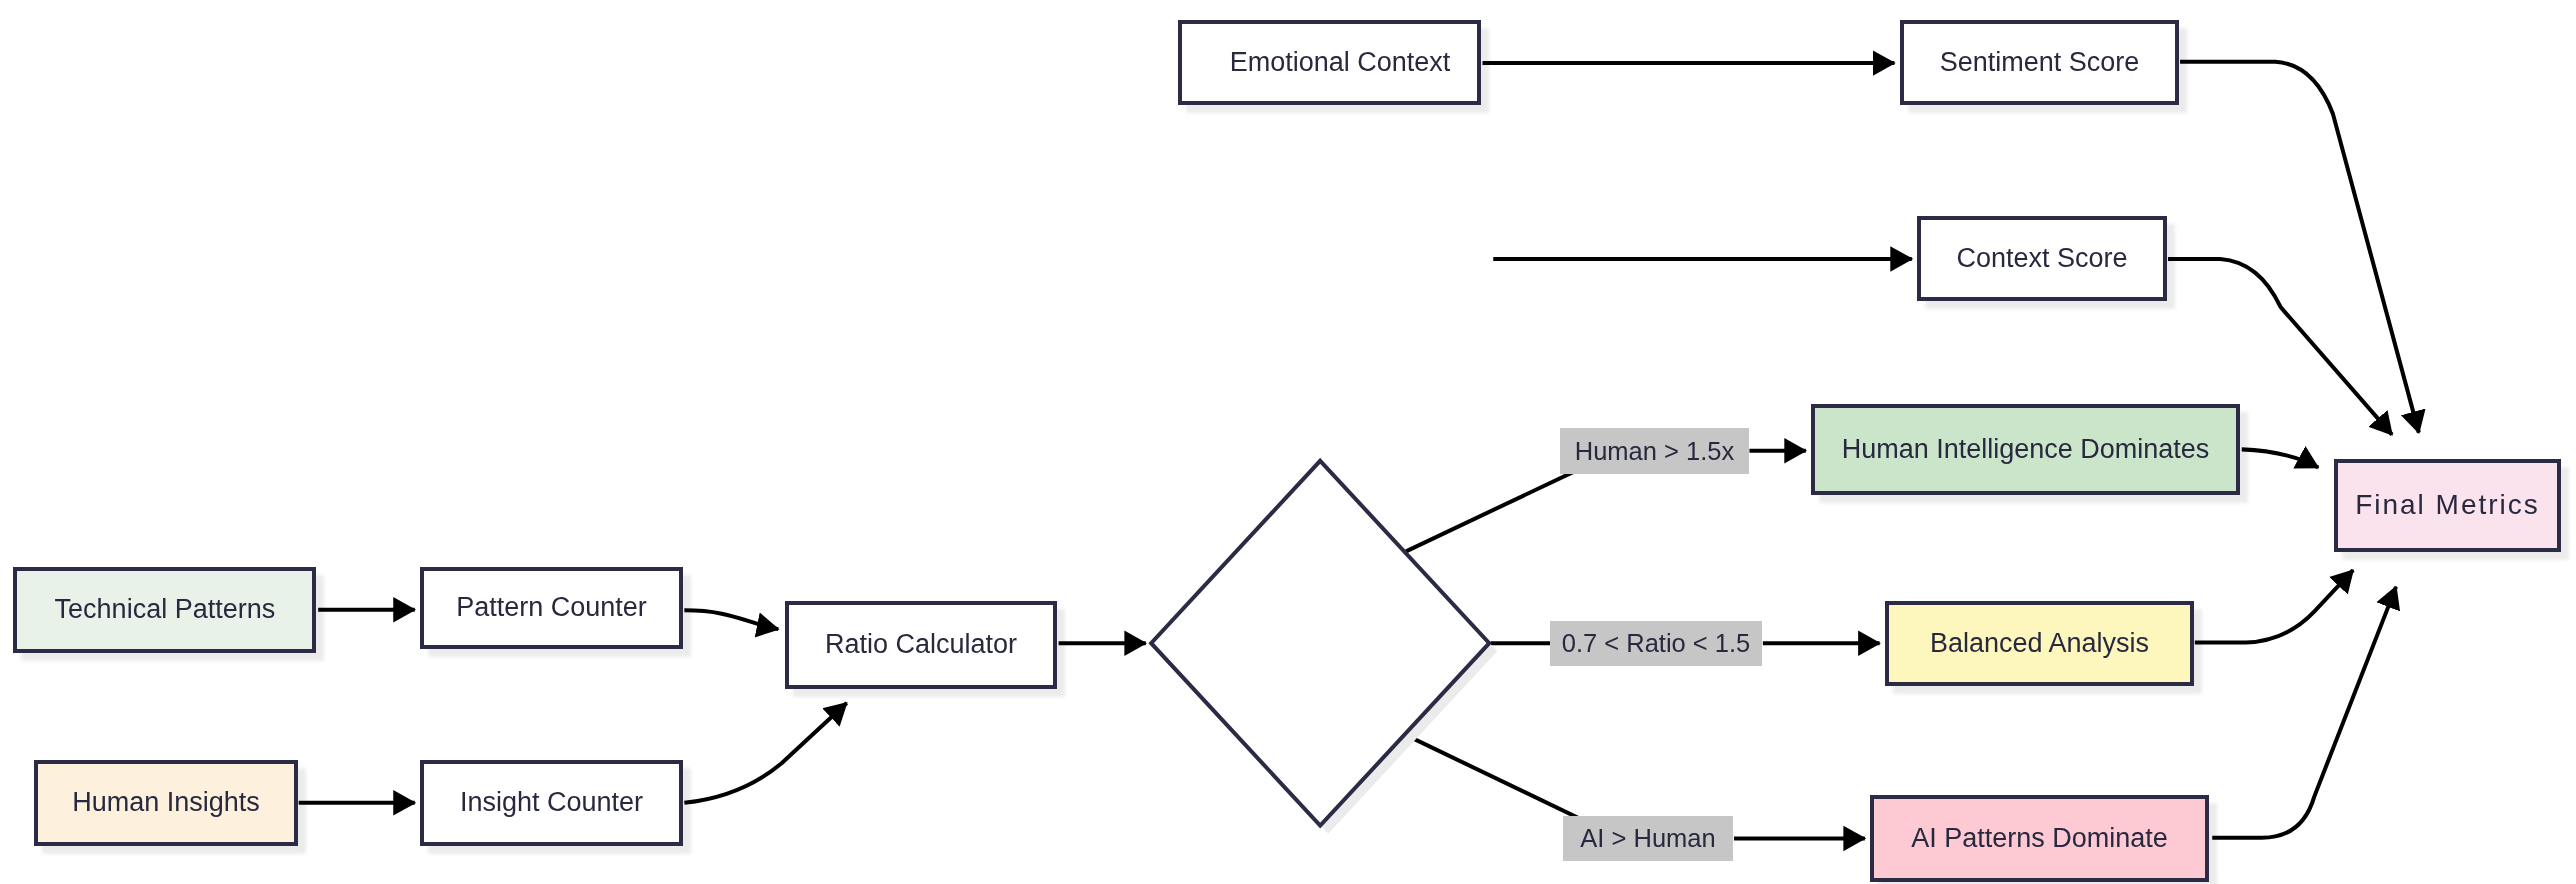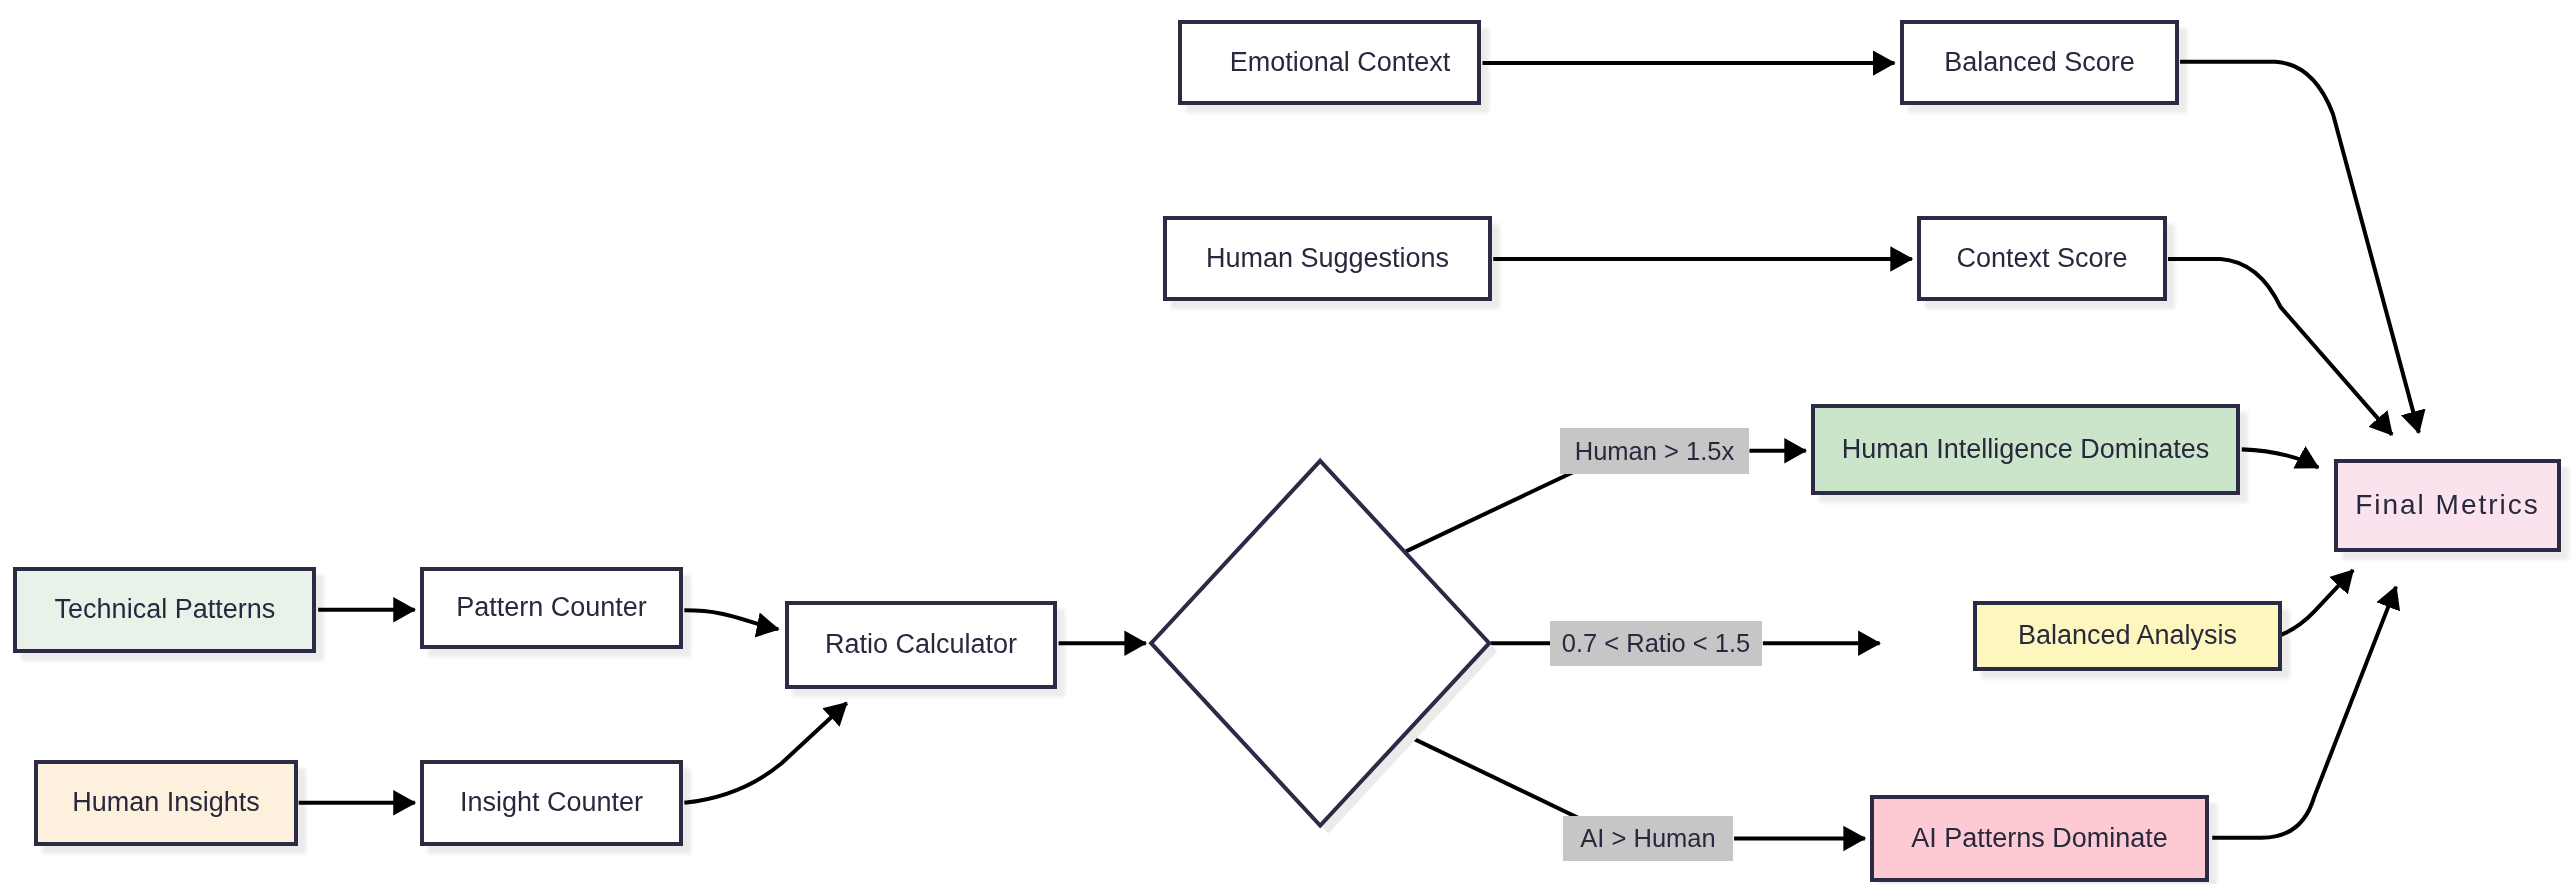--- a/index.html
+++ b/index.html
@@ -66,24 +66,21 @@
     <path class="edge" d="M 3298 1249 H 3372 Q 3432 1249 3450 1188 L 3572 875" marker-end="url(#arrow)"></path>
 
     <polygon class="diamond-shadow" points="1980,699 2232,971 1980,1243 1728,971"></polygon>
     <polygon class="diamond" points="1968,687 2220,959 1968,1231 1716,959" fill="#ffffff"></polygon>
   </svg>
 
   <div class="node" style="left: 1178px; top: 20px; width: 303px; height: 85px; background-color: rgb(255, 255, 255); padding-left: 21px;">
     <span class="lbl">Emotional Context</span>
   </div>
   <div class="node" style="left: 1900px; top: 20px; width: 279px; height: 85px; background-color: rgb(255, 255, 255);">
-    <span class="lbl">Balanced Score</span>
-  </div>
-  <div class="node" style="left: 1163px; top: 216px; width: 329px; height: 85px; background-color: rgb(255, 255, 255);">
-    <span class="lbl">Human Suggestions</span>
+    <span class="lbl">Sentiment Score</span>
   </div>
   <div class="node" style="left: 1917px; top: 216px; width: 250px; height: 85px; background-color: rgb(255, 255, 255);">
     <span class="lbl">Context Score</span>
   </div>
   <div class="node" style="left: 13.4px; top: 567px; width: 303px; height: 86px; background-color: rgb(232, 242, 232);">
     <span class="lbl">Technical Patterns</span>
   </div>
   <div class="node" style="left: 420px; top: 567px; width: 263px; height: 82px; background-color: rgb(255, 255, 255);">
     <span class="lbl">Pattern Counter</span>
   </div>
@@ -92,21 +89,21 @@
   </div>
   <div class="node" style="left: 420px; top: 760px; width: 263px; height: 86px; background-color: rgb(255, 255, 255);">
     <span class="lbl">Insight Counter</span>
   </div>
   <div class="node" style="left: 785px; top: 601px; width: 272px; height: 88px; background-color: rgb(255, 255, 255);">
     <span class="lbl">Ratio Calculator</span>
   </div>
   <div class="node" style="left: 1811px; top: 404px; width: 429px; height: 91px; background-color: rgb(203, 229, 203);">
     <span class="lbl">Human Intelligence Dominates</span>
   </div>
-  <div class="node" style="left: 1973px; top: 601px; width: 309px; height: 70px; background-color: rgb(253, 246, 189); text-align: right;">
+  <div class="node" style="left: 1885px; top: 601px; width: 309px; height: 85px; background-color: rgb(253, 246, 189); text-align: right;">
     <span class="lbl">Balanced Analysis</span>
   </div>
   <div class="node" style="left: 1870px; top: 795px; width: 339px; height: 87px; background-color: rgb(253, 202, 211);">
     <span class="lbl">AI Patterns Dominate</span>
   </div>
   <div class="node final" style="left: 2334px; top: 459px; width: 227px; height: 93px; background-color: rgb(251, 227, 237);">
     <span class="lbl">Final Metrics</span>
   </div>
 
 

